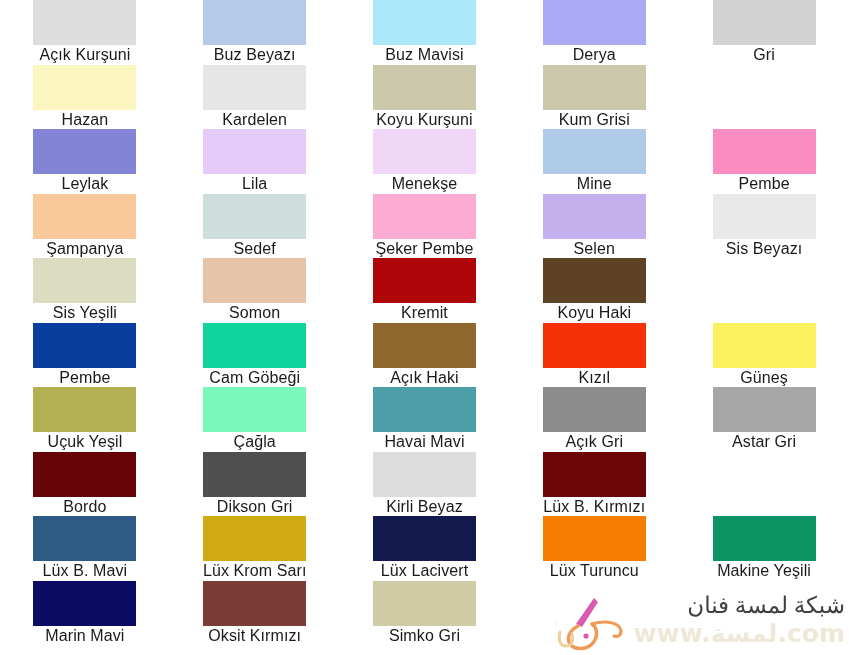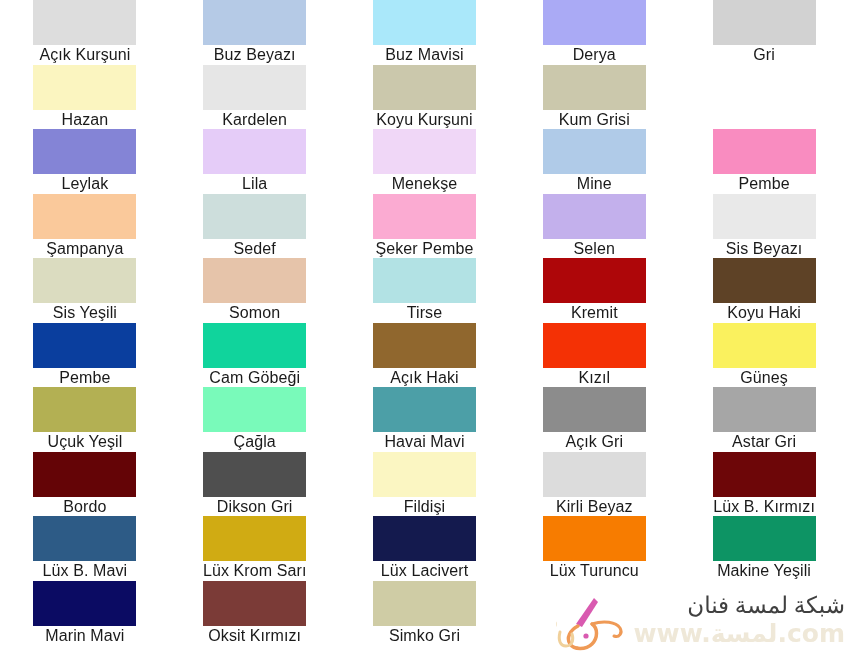--- a/index.html
+++ b/index.html
@@ -192,24 +192,20 @@
     <div class="swatch-row">
       <div class="swatch-cell">
         <div class="swatch-chip" style="background-color: rgb(219, 220, 192);"></div>
         <div class="swatch-label">Sis Yeşili</div>
       </div>
       <div class="swatch-cell">
         <div class="swatch-chip" style="background-color: rgb(230, 196, 170);"></div>
         <div class="swatch-label">Somon</div>
       </div>
       <div class="swatch-cell">
-        <div class="swatch-chip" style="background-color: rgb(178, 226, 228);"></div>
-        <div class="swatch-label">Tirse</div>
-      </div>
-      <div class="swatch-cell">
         <div class="swatch-chip" style="background-color: rgb(174, 6, 9);"></div>
         <div class="swatch-label">Kremit</div>
       </div>
       <div class="swatch-cell">
         <div class="swatch-chip" style="background-color: rgb(94, 66, 38);"></div>
         <div class="swatch-label">Koyu Haki</div>
       </div>
     </div>
     <div class="swatch-row">
       <div class="swatch-cell">
@@ -256,24 +252,20 @@
       </div>
     </div>
     <div class="swatch-row">
       <div class="swatch-cell">
         <div class="swatch-chip" style="background-color: rgb(100, 4, 6);"></div>
         <div class="swatch-label">Bordo</div>
       </div>
       <div class="swatch-cell">
         <div class="swatch-chip" style="background-color: rgb(79, 79, 79);"></div>
         <div class="swatch-label">Dikson Gri</div>
-      </div>
-      <div class="swatch-cell">
-        <div class="swatch-chip" style="background-color: rgb(251, 246, 194);"></div>
-        <div class="swatch-label">Fildişi</div>
       </div>
       <div class="swatch-cell">
         <div class="swatch-chip" style="background-color: rgb(220, 220, 220);"></div>
         <div class="swatch-label">Kirli Beyaz</div>
       </div>
       <div class="swatch-cell">
         <div class="swatch-chip" style="background-color: rgb(109, 6, 8);"></div>
         <div class="swatch-label">Lüx B. Kırmızı</div>
       </div>
     </div>

